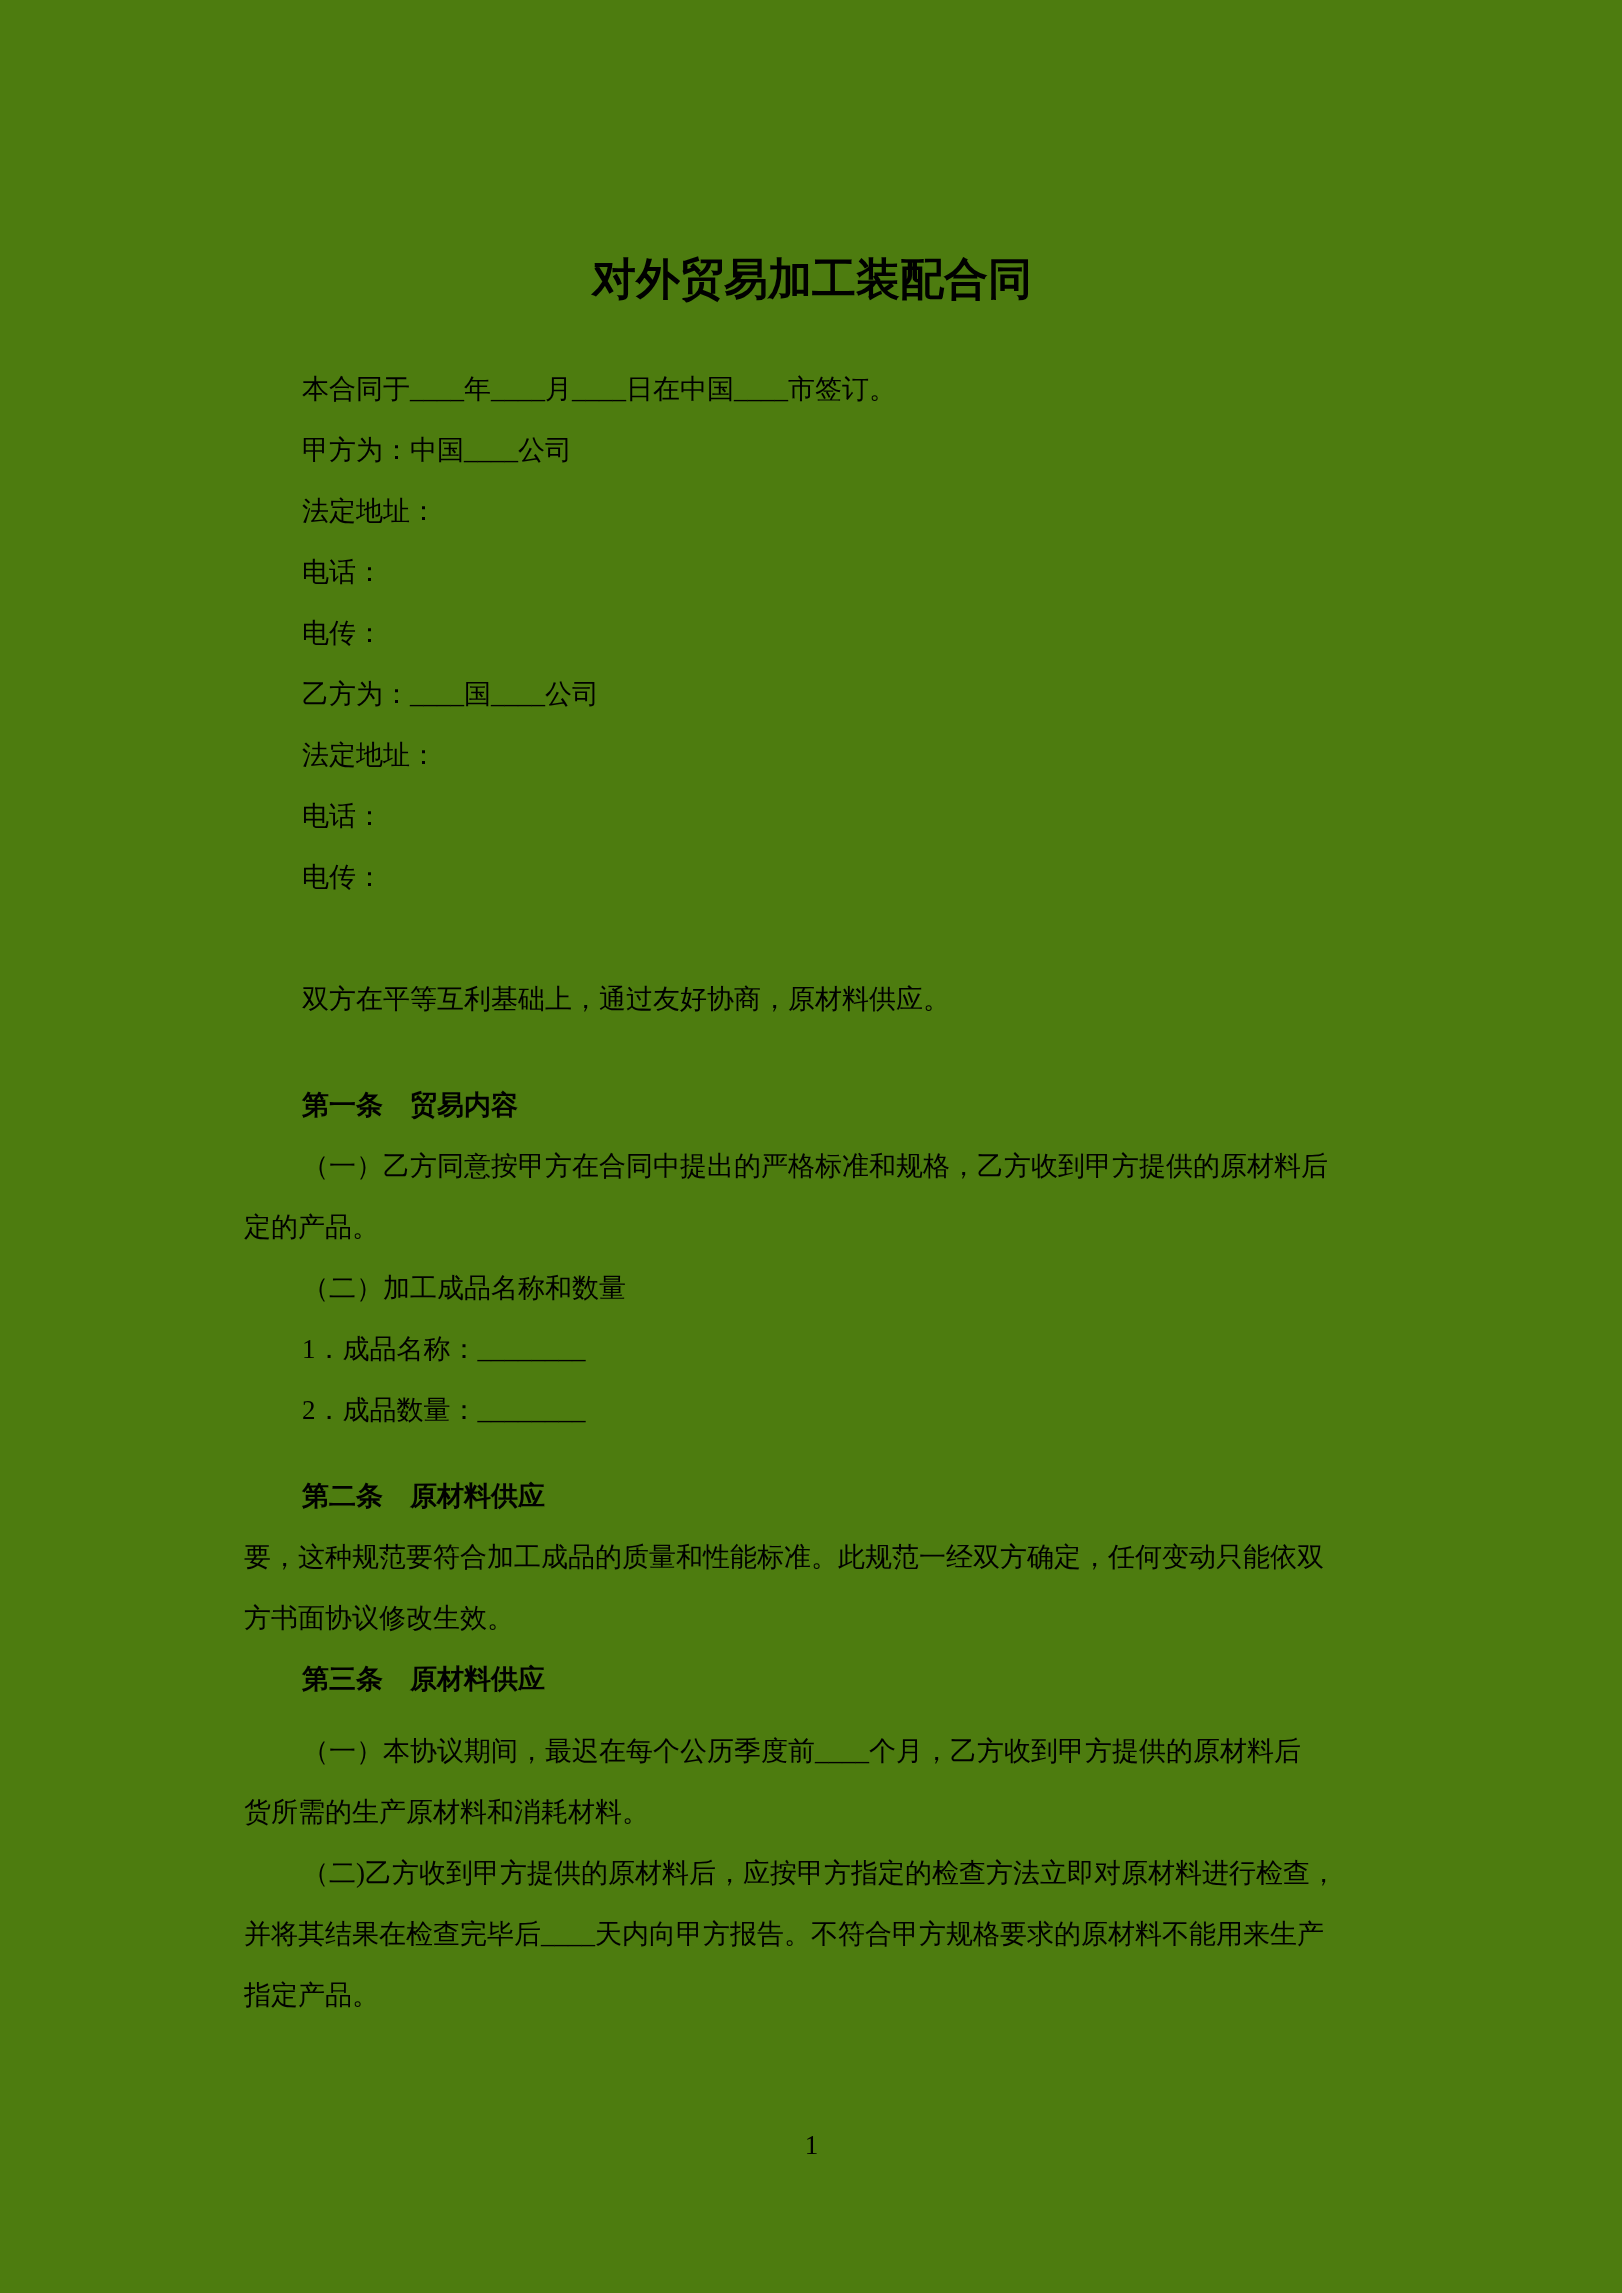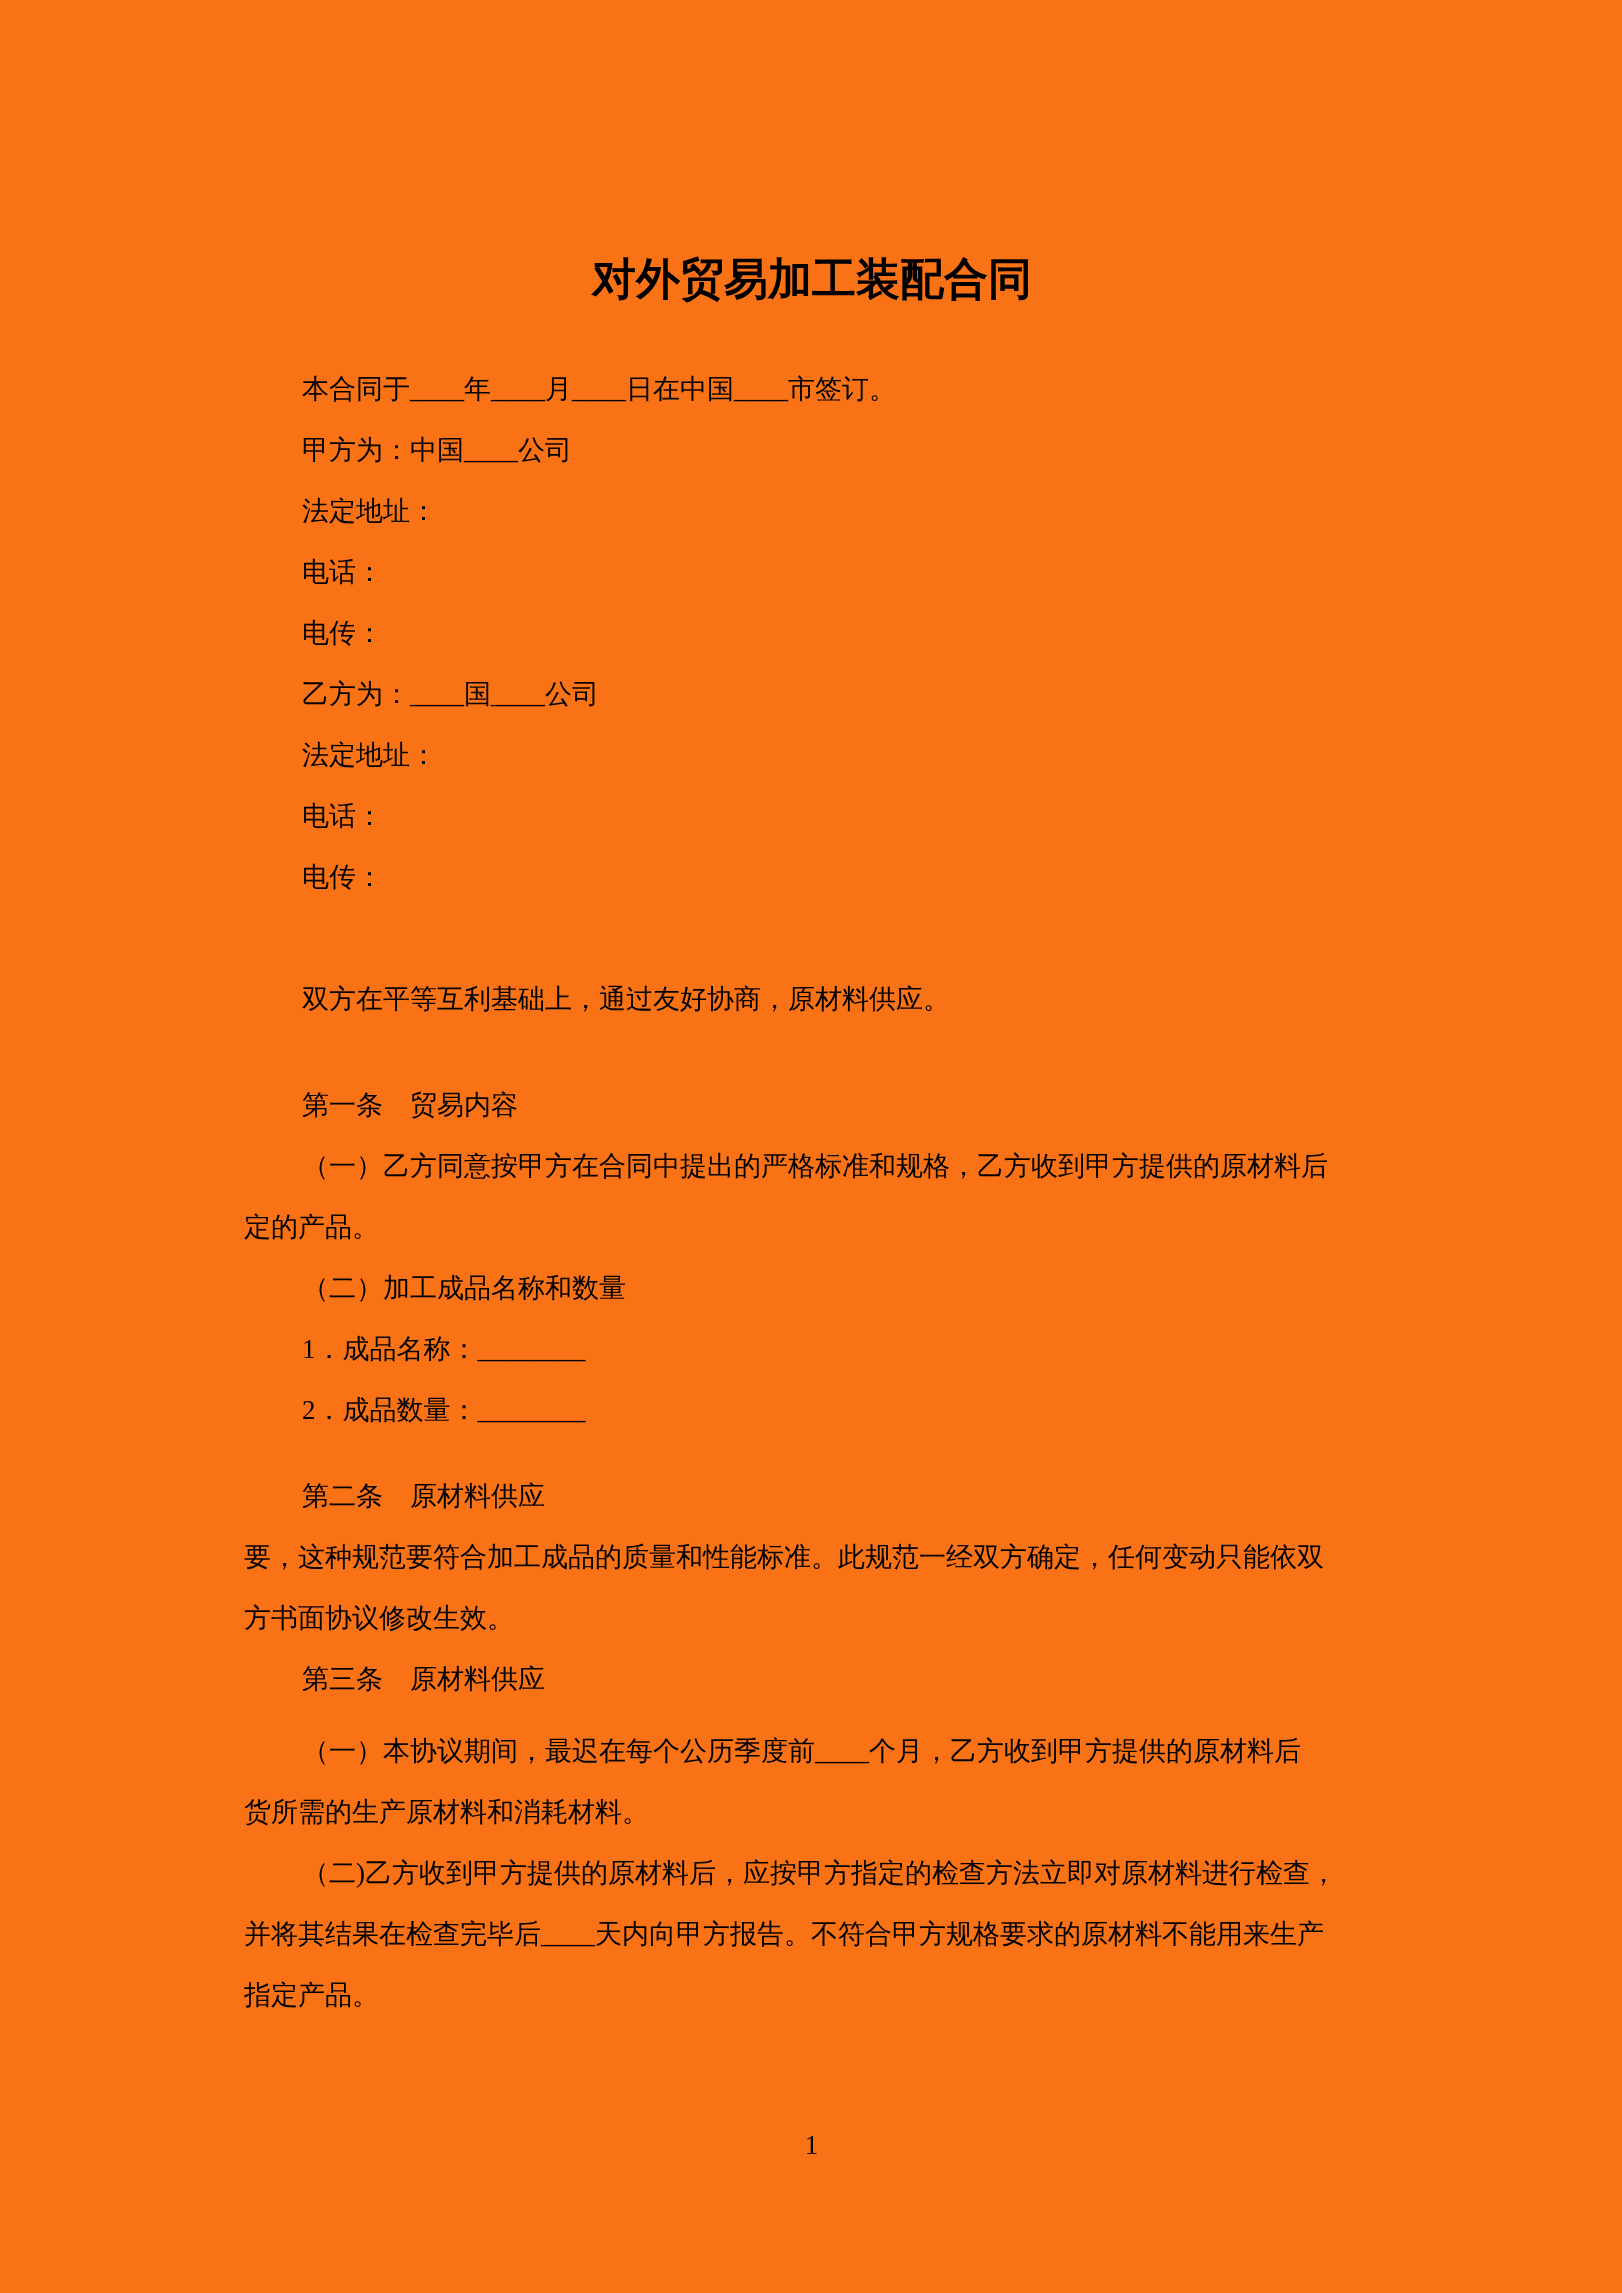--- a/index.html
+++ b/index.html
@@ -4,21 +4,21 @@
 <style>
   html, body {
     margin: 0;
     padding: 0;
     background: #ffffff;
   }
   .page {
     position: relative;
     width: 1623px;
     height: 2294px;
-    background: #f97316;
+    background: #4d7c0f;
     overflow: hidden;
     color: #000000;
     font-family: "Liberation Serif", "DejaVu Serif", serif;
   }
   .content {
     position: absolute;
     left: 244px;
     top: 245px;
     width: 1136px;
   }
@@ -37,21 +37,21 @@
     min-height: 69px;
     margin-bottom: 45px;
   }
   .line--para {
     text-indent: 58px;
   }
   .line--cont {
     text-indent: 0;
   }
   .line--heading {
-    font-weight: 400;
+    font-weight: 700;
     text-indent: 58px;
   }
   .line--blank {
     height: 61px;
   }
   
   .content > .line:nth-child(13) { margin-top: 45px; }
   .content > .line:nth-child(19) { margin-top: 24.5px; }
   .content > .line:nth-child(23) { margin-top: 11px; }
   .page-number {

